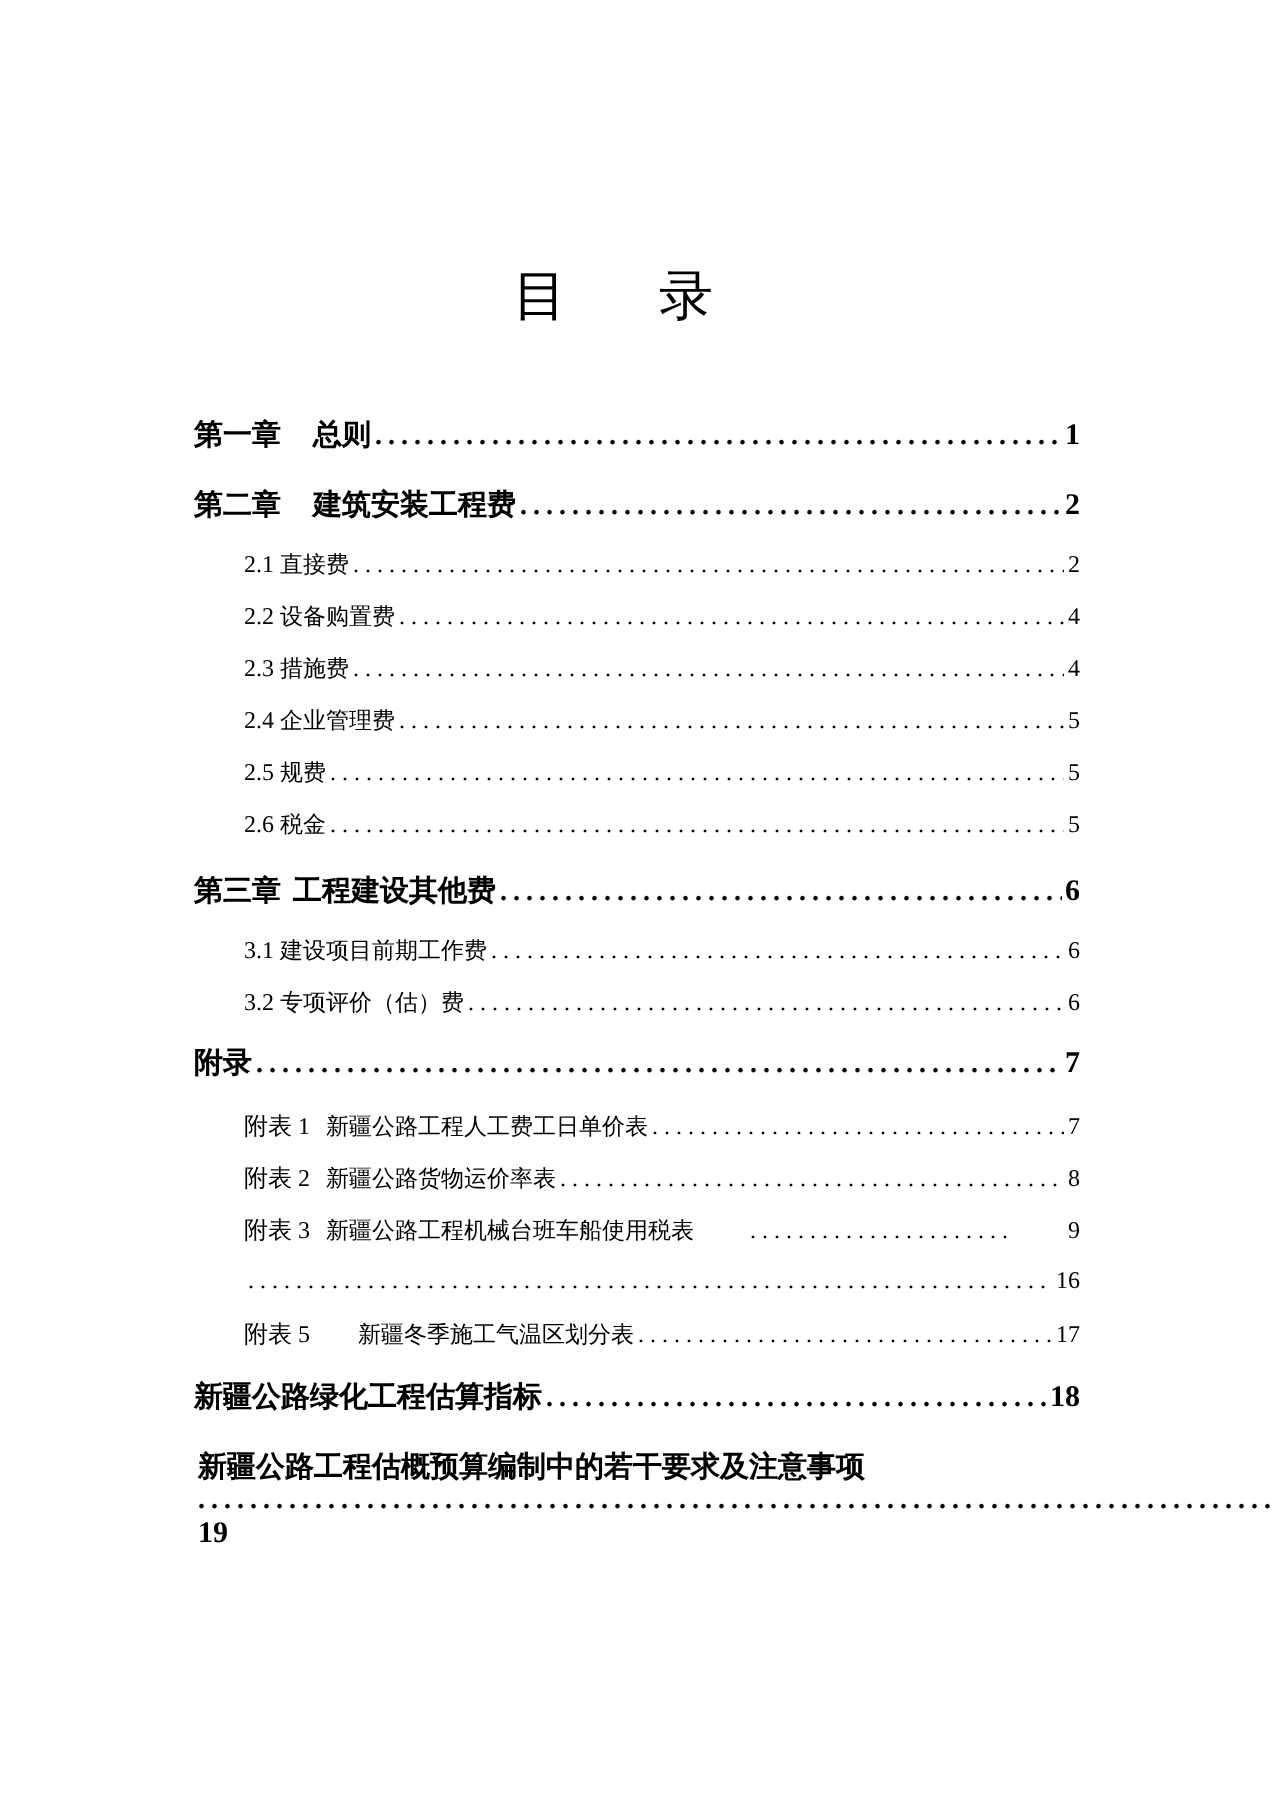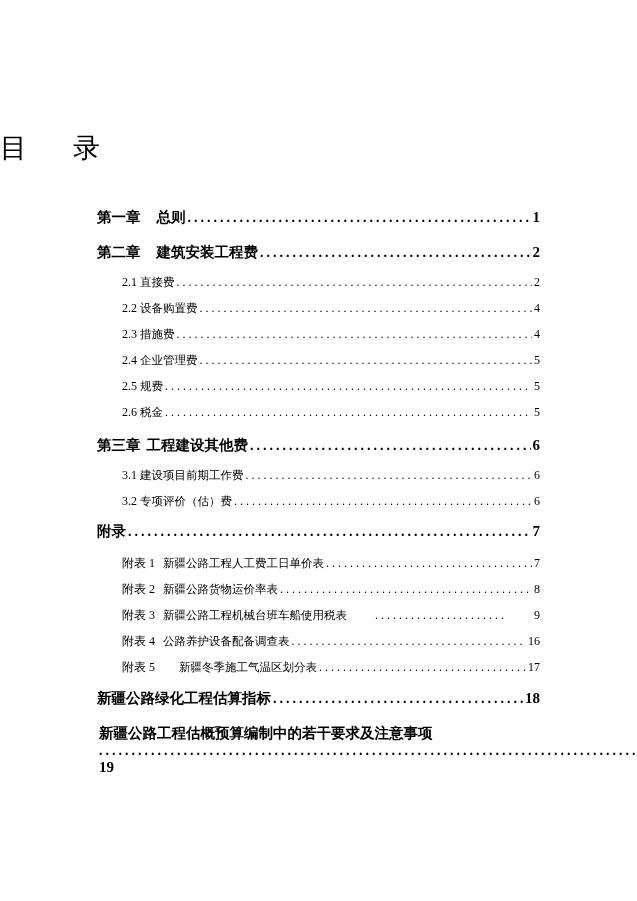--- a/index.html
+++ b/index.html
@@ -13,20 +13,21 @@
       position: relative;
       overflow: hidden;
       font-family: "DejaVu Serif", "Liberation Serif", serif;
       color: #000;
     }
     .page-title {
       position: absolute;
       top: 130px;
       left: 0;
       width: 613px;
+      text-align: center;
       font-family: "DejaVu Sans", sans-serif;
       font-size: 27px;
       letter-spacing: 0;
     }
     .page-title .t1 { margin-right: 46px; }
     .toc-entry {
       position: absolute;
       left: 0;
       right: 16px;
       display: flex;
@@ -168,21 +169,20 @@
   <span class="label"><span class="num" style="margin-right:8px;">附表 2</span><span>新疆公路货物运价率表</span></span>
   <span class="leader"></span>
   <span class="page-num">8</span>
 </div>
 <div class="toc-entry lvl2" style="top:607px;gap:26px;">
   <span class="label"><span class="num" style="margin-right:8px;">附表 3</span><span>新疆公路工程机械台班车船使用税表</span></span>
   <span class="leader"></span>
   <span class="page-num">9</span>
 </div>
 <div class="toc-entry lvl2" style="top:633px;">
-  <span class="label"><span class="num" style="margin-right:8px;">附表 4</span><span>公路养护设备配备调查表</span></span>
   <span class="leader"></span>
   <span class="page-num">16</span>
 </div>
 <div class="toc-entry lvl2" style="top:659px;">
   <span class="label"><span class="num" style="margin-right:24px;">附表 5</span><span>新疆冬季施工气温区划分表</span></span>
   <span class="leader"></span>
   <span class="page-num">17</span>
 </div>
 
 <div class="toc-entry lvl1" style="top:689px;">

